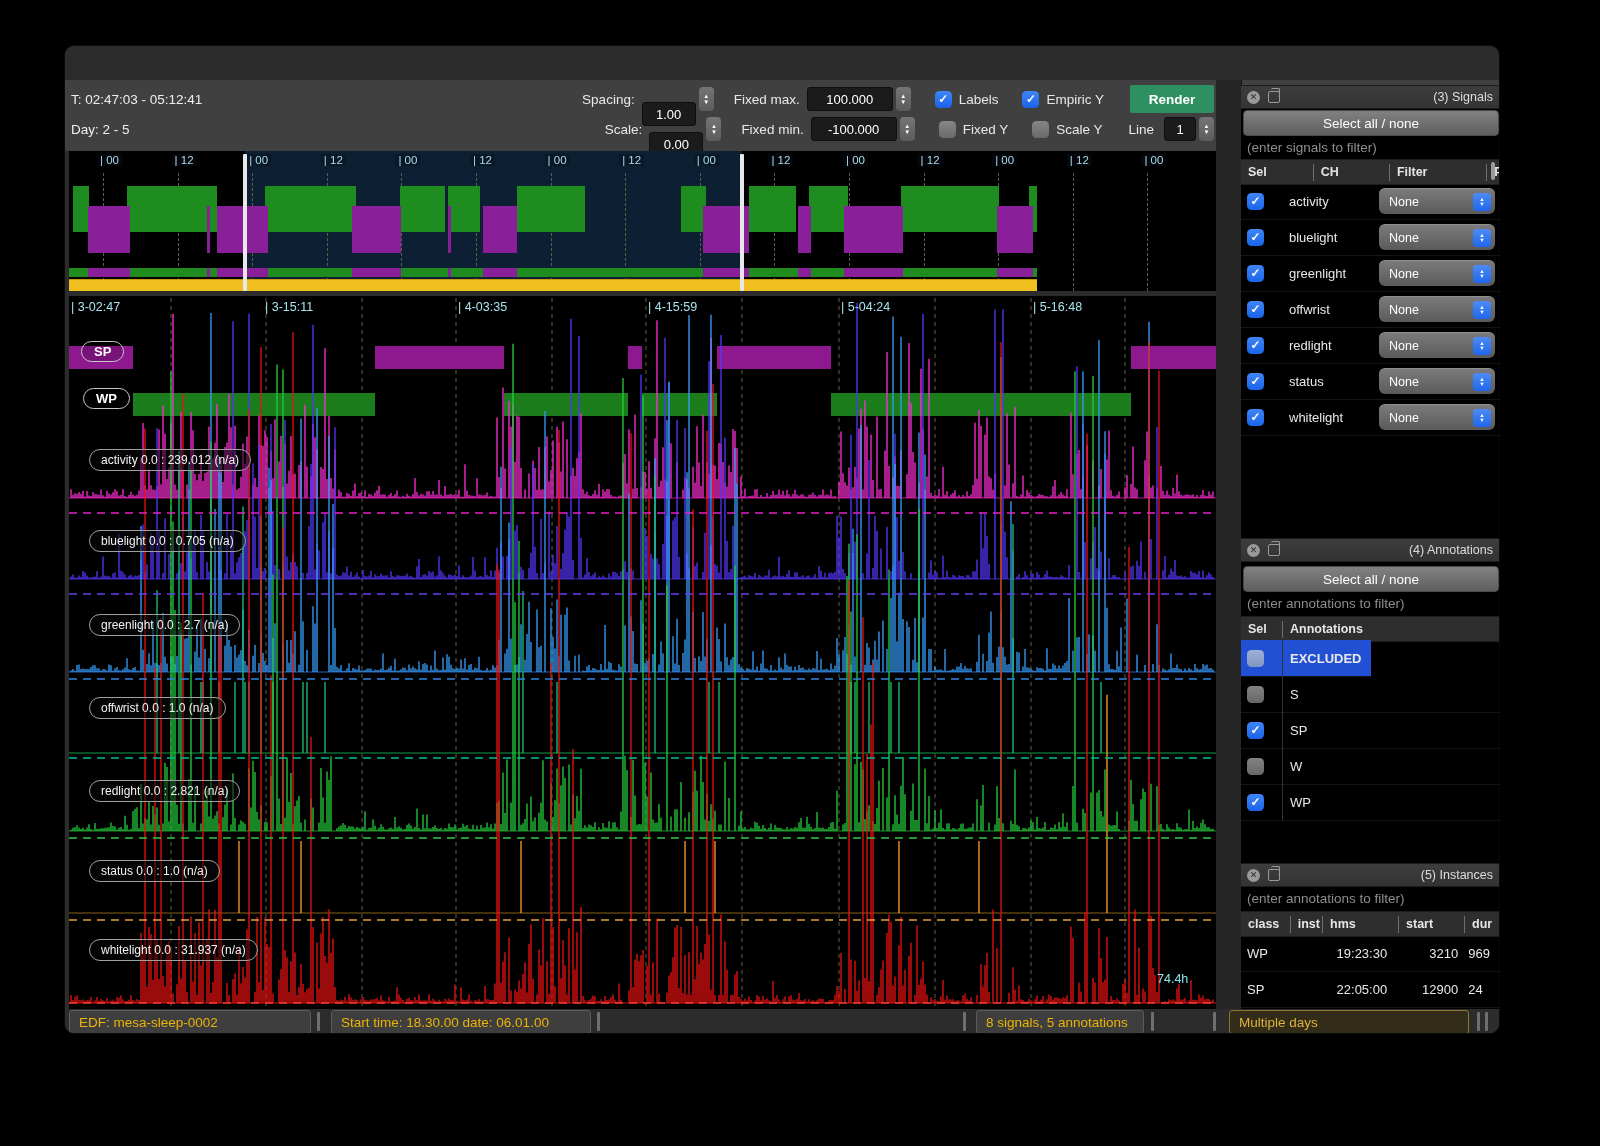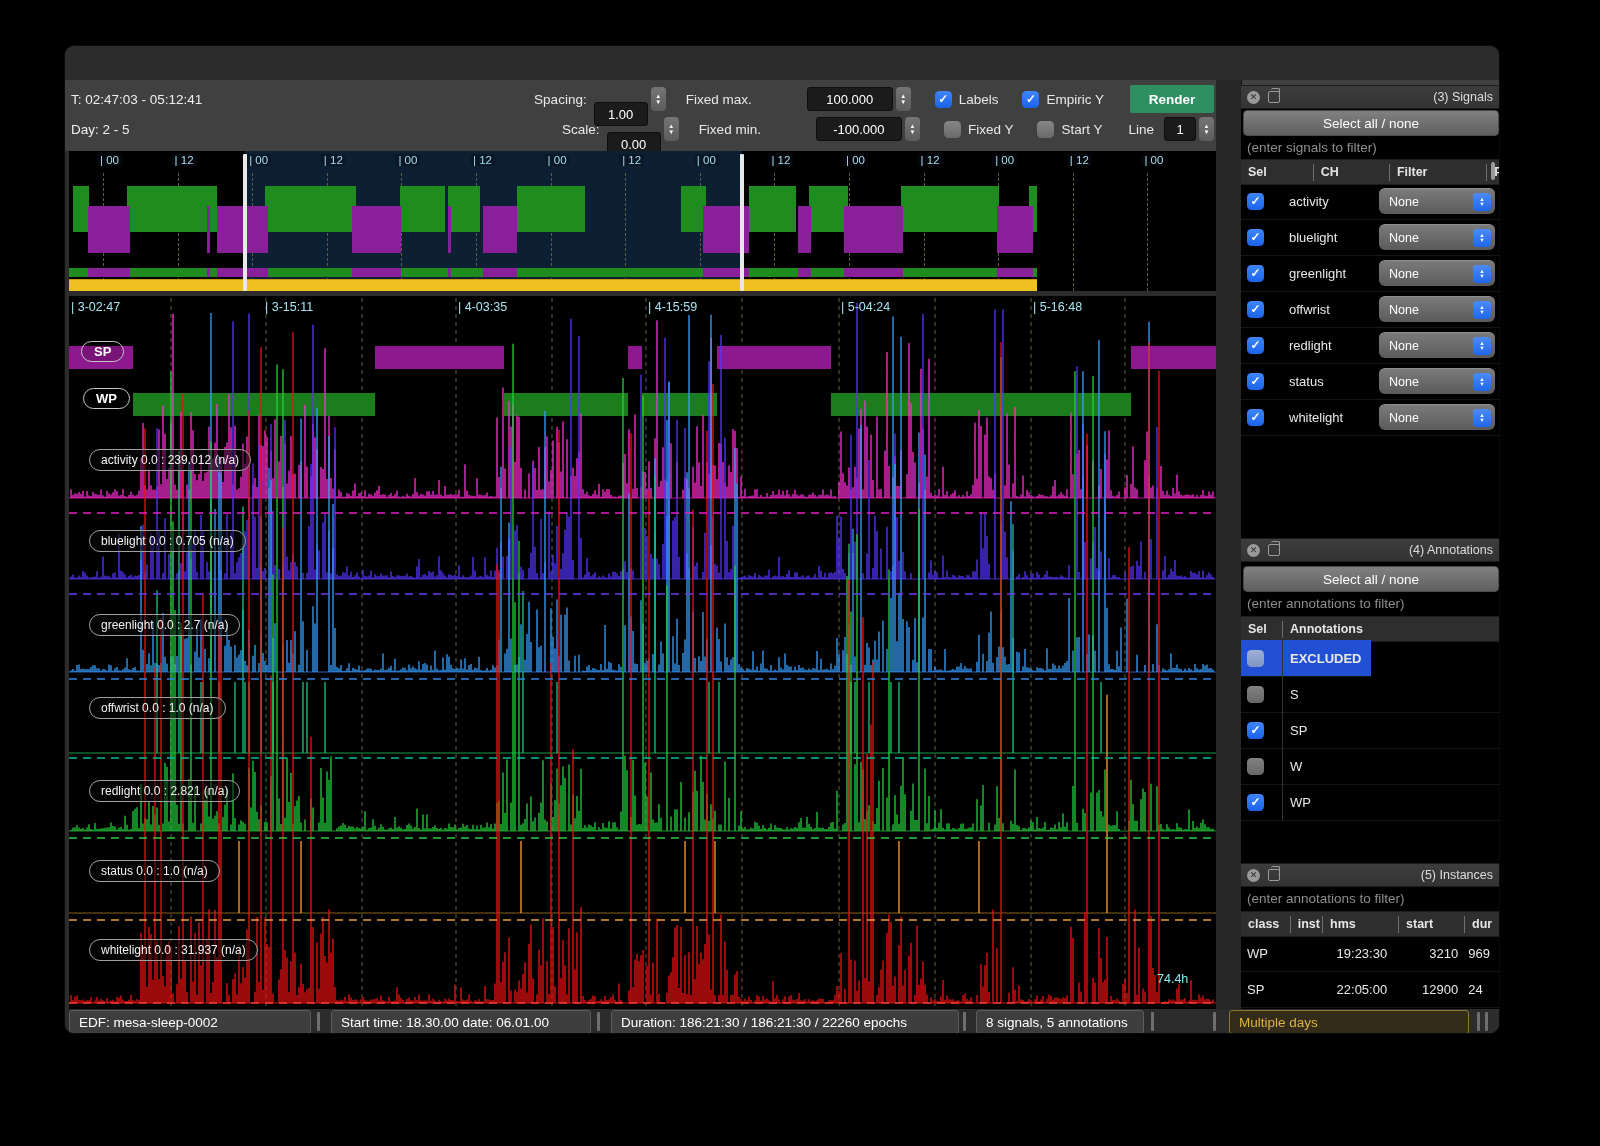--- a/index.html
+++ b/index.html
@@ -17,21 +17,21 @@
   .win-title{position:absolute;left:0;right:0;top:8px;text-align:center;color:#e6e6e6;font-size:13.5px;font-weight:bold;}
   
   .toolbar{position:absolute;left:0;top:34px;width:100%;height:71px;background:#404040;}
   .tb-row{position:absolute;left:0;width:1436px;height:30px;display:flex;align-items:center;justify-content:flex-end;
     padding-right:287px;box-sizing:border-box;color:#e8e8e8;font-size:13.5px;}
   .tb-row1{top:4px;} .tb-row2{top:34px;}
   .tb-left{position:absolute;left:6px;top:0;height:30px;display:flex;align-items:center;color:#eee;font-size:13.5px;}
   .tb-label{margin-left:20px;margin-right:7px;}
   .tb-input{background:#1b1b1b;color:#fff;border-radius:3px;height:22px;display:flex;align-items:center;
     justify-content:center;font-size:13px;border:1px solid #0e0e0e;}
-  .w52{width:52px;margin-top:30px;} .w84{width:84px;margin-left:48px;} .w30{width:30px;}
+  .w52{width:52px;margin-top:30px;} .w84{width:84px;} .w30{width:30px;}
   .stepper{width:15px;height:24px;margin-left:3px;background:linear-gradient(#757575,#5c5c5c);border-radius:4px;
     display:flex;flex-direction:column;align-items:center;justify-content:center;color:#fff;}
   .stepper span{font-size:6px;line-height:6px;}
   .cb{width:17px;height:17px;border-radius:4.5px;margin-left:24px;margin-right:7px;flex:none;
     background:linear-gradient(#868686,#6a6a6a);display:flex;align-items:center;justify-content:center;}
   .cb .tick{display:none;color:#fff;font-size:12px;font-weight:bold;line-height:1;}
   .cb.on{background:linear-gradient(#3f86f8,#1a63ea);}
   .cb.on .tick{display:block;}
   .render-btn{width:84px;height:28px;margin-left:26px;background:#2e9060;color:#fff;font-weight:bold;
     font-size:13.5px;border-radius:2px;display:flex;align-items:center;justify-content:center;}
@@ -81,21 +81,21 @@
   .cb2.on{background:linear-gradient(#3f86f8,#1a63ea);} .cb2.on .tick{display:block;}
   .row-hl{background:#2250d4;}
   .row-hl .cb2{background:linear-gradient(#9fb0d6,#8095c4);}
   .dd{width:116px;height:26px;border-radius:6px;background:linear-gradient(#7b7b7b,#5a5a5a);border-top:1px solid #909090;
     display:flex;align-items:center;box-sizing:border-box;padding-left:10px;position:relative;color:#fff;font-size:12.5px;}
   .dd-btn{position:absolute;right:4px;top:4px;width:18px;height:18px;border-radius:4px;background:linear-gradient(#4b8cf8,#1f66ec);
     display:flex;flex-direction:column;align-items:center;justify-content:center;color:#fff;}
   .scroll-thumb{position:absolute;width:4px;border-radius:2px;background:#9a9a9a;}
   
   .statusbar{position:absolute;left:0;top:963px;width:1436px;height:26px;background:#2c2c2c;display:flex;align-items:center;}
-  .sb-box{position:absolute;height:24px;background:#3e3e3e;border:1px solid #5c5c5c;border-radius:3px;color:#ffffff;
+  .sb-box{position:absolute;height:24px;background:#3e3e3e;border:1px solid #5c5c5c;border-radius:3px;color:#eab308;
     font-size:13.5px;display:flex;align-items:center;padding-left:9px;box-sizing:border-box;white-space:nowrap;overflow:hidden;}
   .sb-sep{position:absolute;top:3px;width:3px;height:19px;background:#6e6e6e;border-radius:1px;}
   .sb-gold{background:#322c18;border:1px solid #8a7732;color:#ddb23f;}
 </style>
 </head>
 <body>
 
 <div class="stage">
   <div class="window">
 
@@ -135,21 +135,21 @@
           </div>
         <span class="tb-label">Fixed min.</span>
         <div class="tb-input w84">-100.000</div>
         <div class="stepper">
             <span>▲</span>
             <span>▼</span>
           </div>
         <span class="cb" id="cb-fixedy"></span>
         <span>Fixed Y</span>
         <span class="cb" id="cb-clipy"></span>
-        <span>Start Y</span>
+        <span>Scale Y</span>
         <span class="line-group">
           <span>Line</span>
           <div class="tb-input w30" style="margin-left:10px">1</div>
           <div class="stepper">
               <span>▲</span>
               <span>▼</span>
             </div>
         </span>
       </div>
     </div>
@@ -505,21 +505,20 @@
           </div>
         </div>
     </div>
 
     <div class="statusbar" id="statusbar">
       <div class="sb-box sb-gold" style="left:1164px;width:240px">Multiple days</div>
       <div class="sb-sep" style="left:1412px"></div>
       <div class="sb-sep" style="left:1420px"></div>
     <div class="sb-box" style="left: 4px; width: 242px;">EDF: mesa-sleep-0002</div>
         <div class="sb-box" style="left: 266px; width: 260px;">Start time: 18.30.00 date: 06.01.00</div>
-        <div class="sb-box" style="left: 546px; width: 348px;">Duration: 186:21:30 / 186:21:30 / 22260 epochs</div>
         <div class="sb-box" style="left: 911px; width: 168px;">8 signals, 5 annotations</div>
         <div class="sb-sep" style="left: 252px;"></div>
         <div class="sb-sep" style="left: 532px;"></div>
         <div class="sb-sep" style="left: 898px;"></div>
         <div class="sb-sep" style="left: 1086px;"></div>
         <div class="sb-sep" style="left: 1148px;"></div>
       </div>
 
   </div>
 </div>

